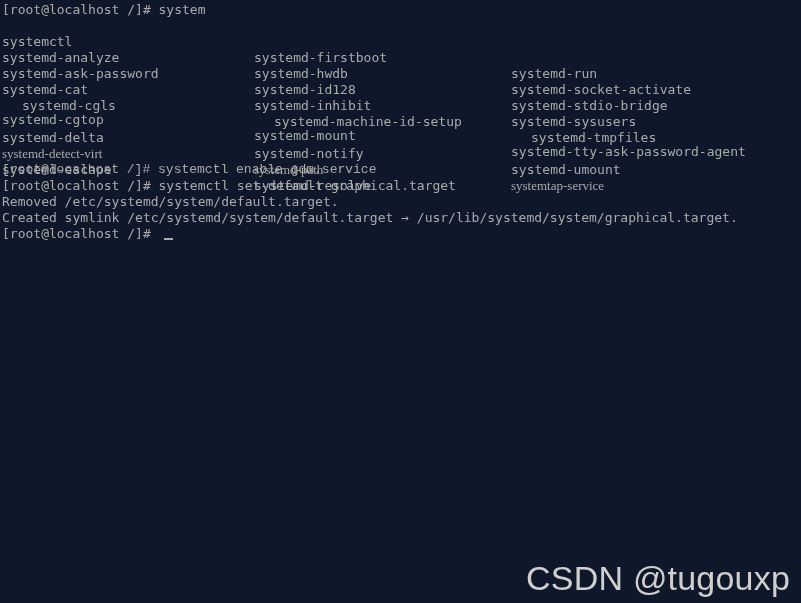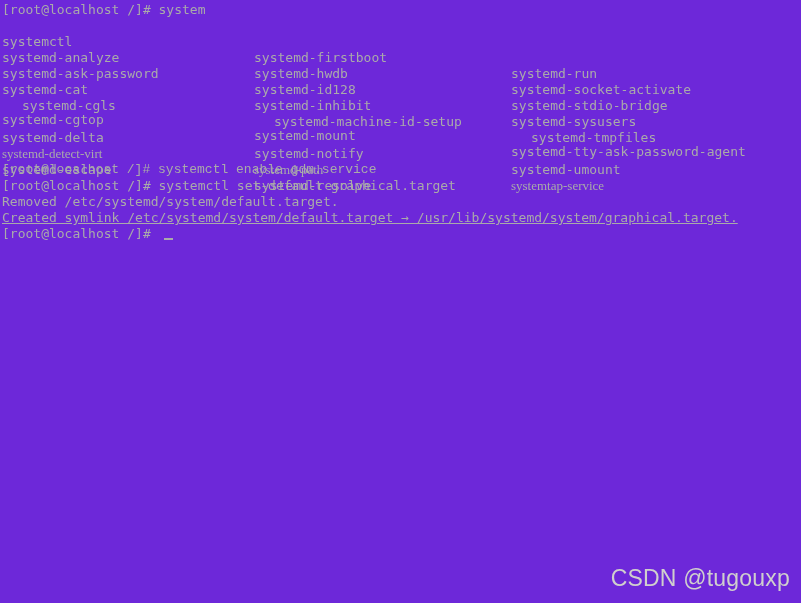--- a/index.html
+++ b/index.html
@@ -5,21 +5,21 @@
 <style>
   html, body {
     margin: 0;
     padding: 0;
     background: #000000;
   }
   #terminal {
     position: relative;
     width: 801px;
     height: 603px;
-    background: #6d28d9;
+    background: #0f172a;
     overflow: hidden;
     font-family: "DejaVu Sans Mono", "Liberation Mono", monospace;
     font-size: 13px;
     line-height: 16px;
     color: #aaaaaa;
     letter-spacing: 0px;
     -webkit-font-smoothing: none;
     font-smooth: never;
   }
   .screen {
@@ -58,21 +58,21 @@
     width: 9px;
     height: 2px;
     background: #aaaaaa;
   }
 
   .watermark {
     position: absolute;
     right: 11px;
     bottom: 8px;
     font-family: "Liberation Sans", "DejaVu Sans", sans-serif;
-    font-size: 23px;
+    font-size: 34px;
     line-height: 34px;
     color: #d0cfcd;
     white-space: pre;
     letter-spacing: 0.2px;
   }
 </style>
 </head>
 <body>
 
 <div id="terminal">
@@ -122,21 +122,21 @@
     </div>
     <div class="comp-row" style="top:146px;">
       <span class="col col1">systemd-escape</span>
       <span class="col col2">systemd-resolve</span>
       <span class="col col3"></span>
     </div>
 
     <div class="line" style="top:162px;font-family:Liberation Mono, monospace;">[root@localhost /]# systemctl enable gdm.service</div>
     <div class="line" style="top:178px;">[root@localhost /]# systemctl set-default graphical.target</div>
     <div class="line" style="top:194px;">Removed /etc/systemd/system/default.target.</div>
-    <div class="line" style="top:210px;text-decoration:underline;">Created symlink /etc/systemd/system/default.target → /usr/lib/systemd/system/graphical.target.</div>
+    <div class="line" style="top:210px;">Created symlink /etc/systemd/system/default.target → /usr/lib/systemd/system/graphical.target.</div>
     <div class="line" style="top:226px;text-align:right;">[root@localhost /]# </div>
 
     <div class="cursor" style="left:164px; top:238px;"></div>
 
     <div class="watermark">CSDN @tugouxp</div>
 
   </div>
 </div>
 
 </body></html>

